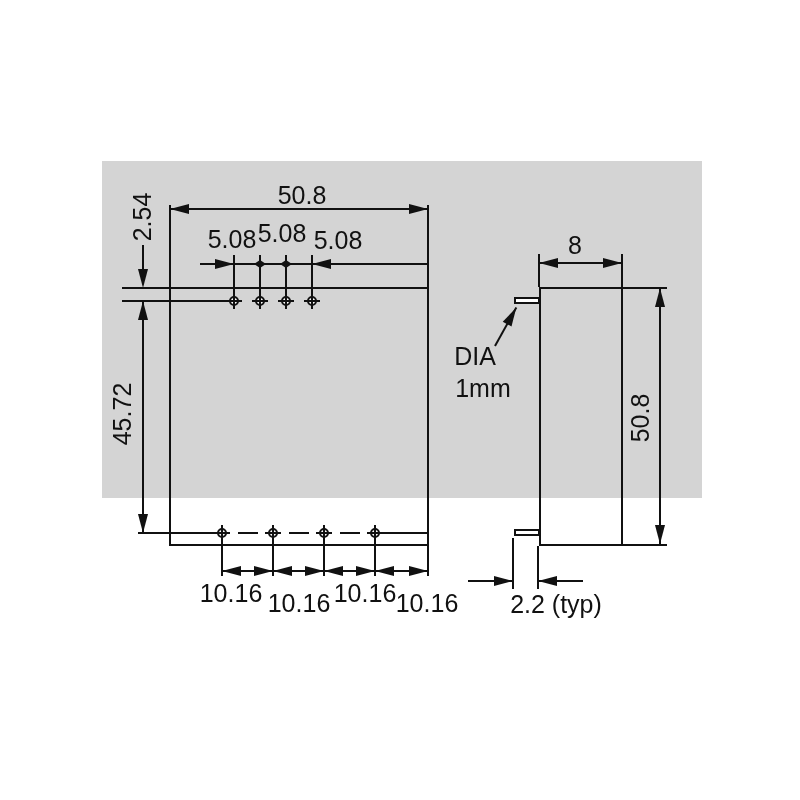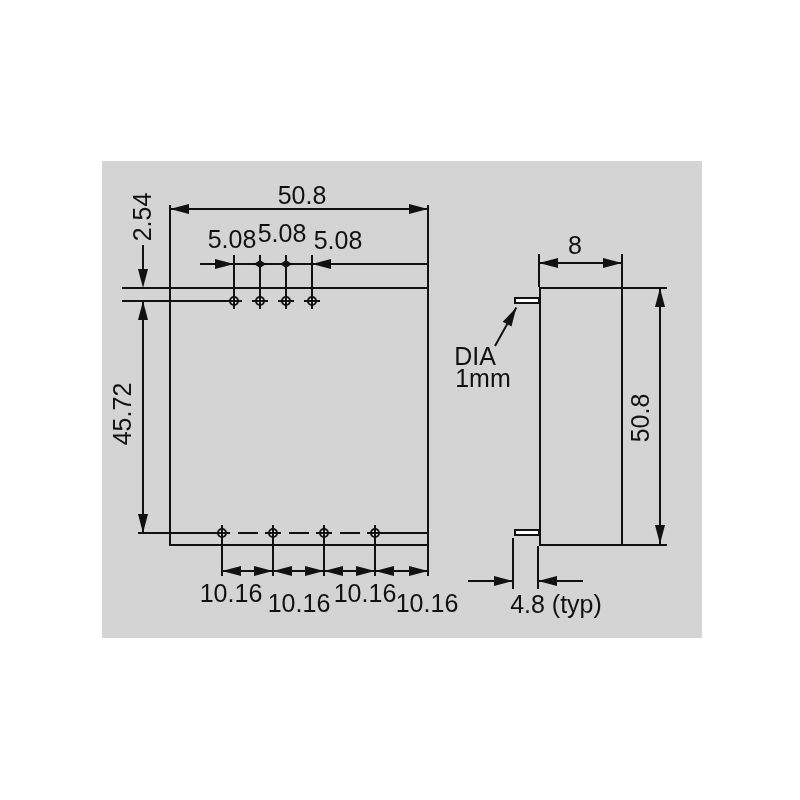--- a/index.html
+++ b/index.html
@@ -1,18 +1,18 @@
 <!DOCTYPE html>
 <html><head>
 <meta charset="utf-8">
 <style>
   html,body{margin:0;padding:0}
   body{width:800px;height:800px;background:#ffffff;position:relative;
        font-family:"Liberation Sans",sans-serif;}
-  .canvas{position:absolute;left:102px;top:161px;width:600px;height:477px;background:#d4d4d4;}
+  .canvas{position:absolute;left:102px;top:161px;width:600px;height:337px;background:#d4d4d4;}
   .ln{position:absolute;background:#111;}
   .h{height:2px}
   .v{width:2px}
   .box{position:absolute;border:2px solid #111;box-sizing:border-box;background:transparent;}
   .pinrect{position:absolute;border:2px solid #111;box-sizing:border-box;background:#fff;}
   .circle{position:absolute;width:10px;height:10px;border:2px solid #111;border-radius:50%;
           background:#fff;box-sizing:border-box;}
   .lbl{position:absolute;font-size:25px;line-height:1;color:#111;white-space:nowrap;
        transform:translate(-50%,-50%);}
   .lbl.rot{transform:translate(-50%,-50%) rotate(-90deg);}
@@ -130,23 +130,23 @@
   <div class="arr aD" style="left:553px;top:364px;"></div>
   <div class="lbl rot" style="left:538px;top:257px;">50.8</div>
 
   <div class="pinrect" style="left:412px;top:136px;width:26px;height:7px;"></div>
   <div class="pinrect" style="left:412px;top:368px;width:26px;height:7px;"></div>
 
   <div class="leader" style="left:393px;top:184px;width:44px;transform:rotate(-61deg);">
     <div class="arr aR" style="left:25px;top:-4px;"></div>
   </div>
   <div class="lbl" style="left:373px;top:195px;">DIA</div>
-  <div class="lbl" style="left:381px;top:217px;">1mm</div>
+  <div class="lbl" style="left:381px;top:227px;">1mm</div>
 
   <div class="ln v" style="left:410px;top:377px;height:51px;"></div>
   <div class="ln v" style="left:435px;top:385px;height:43px;"></div>
   <div class="ln h" style="left:366px;top:419px;width:45px;"></div>
   <div class="arr aR" style="left:392px;top:415px;"></div>
   <div class="ln h" style="left:436px;top:419px;width:45px;"></div>
   <div class="arr aL" style="left:436px;top:415px;"></div>
-  <div class="lbl" style="left:454px;top:443px;">4.8 (typ)</div>
+  <div class="lbl" style="left:454px;top:443px;">2.2 (typ)</div>
 
 </div>
 
 </body></html>

